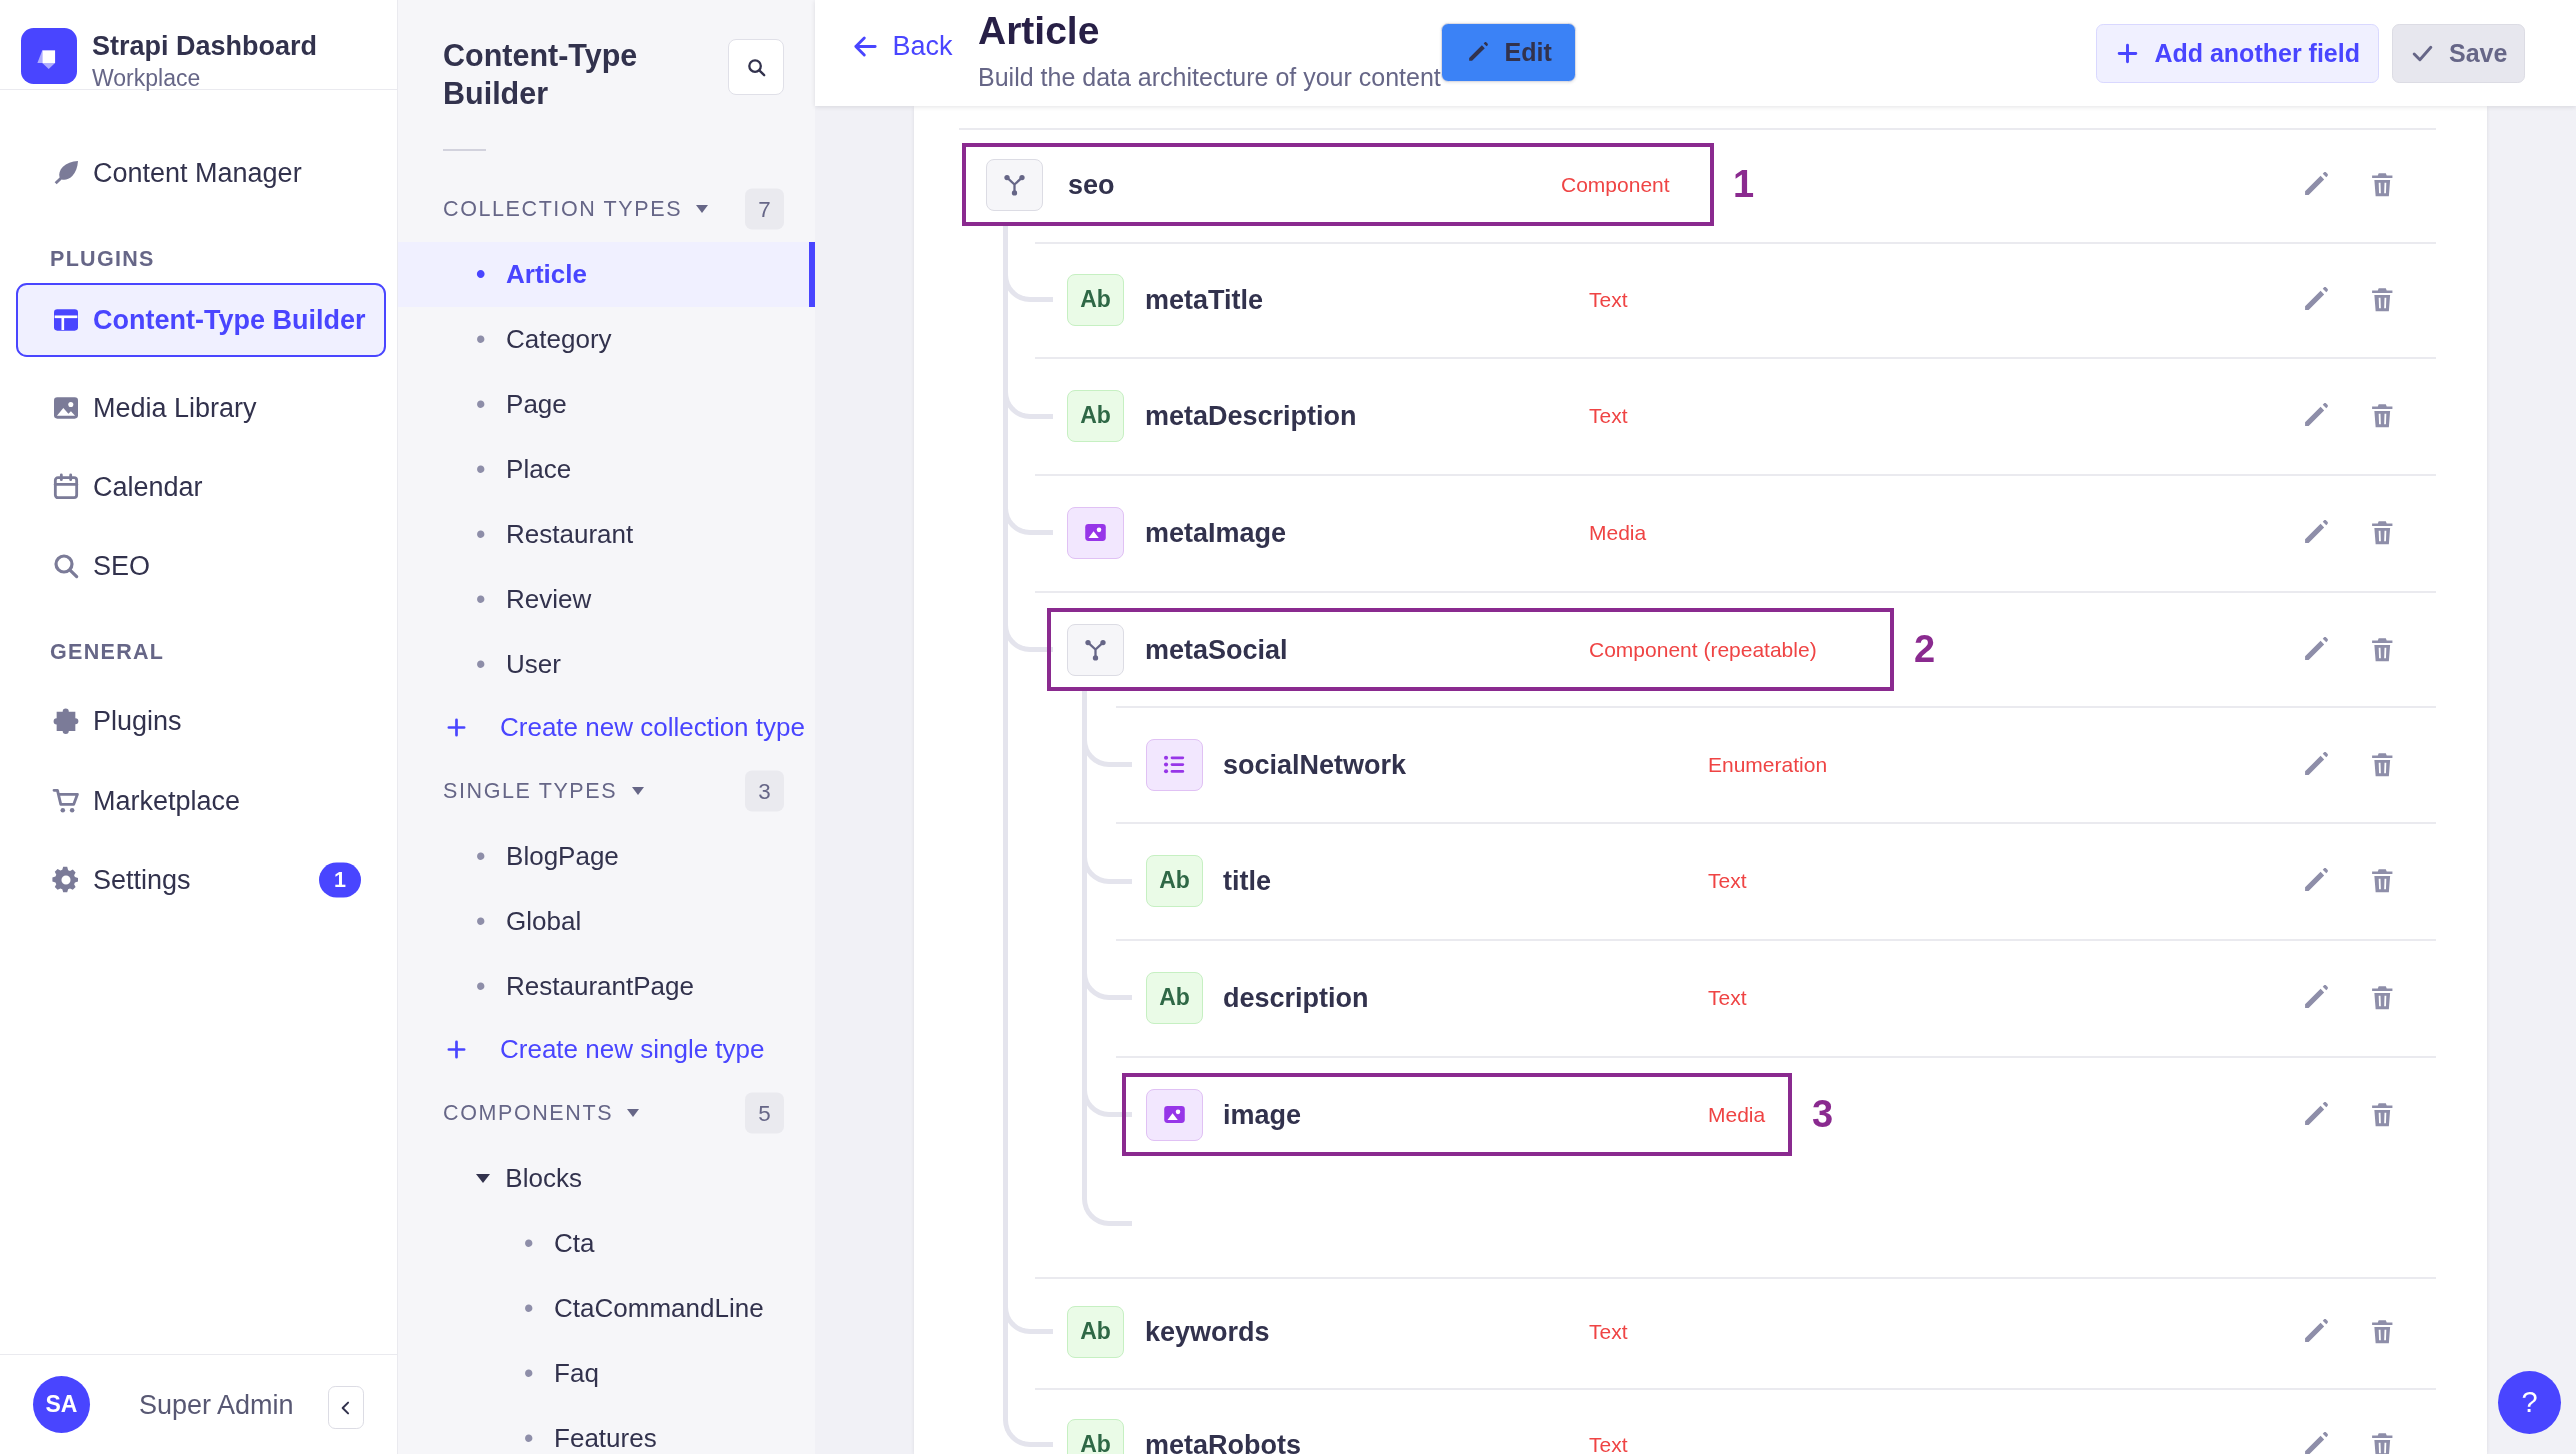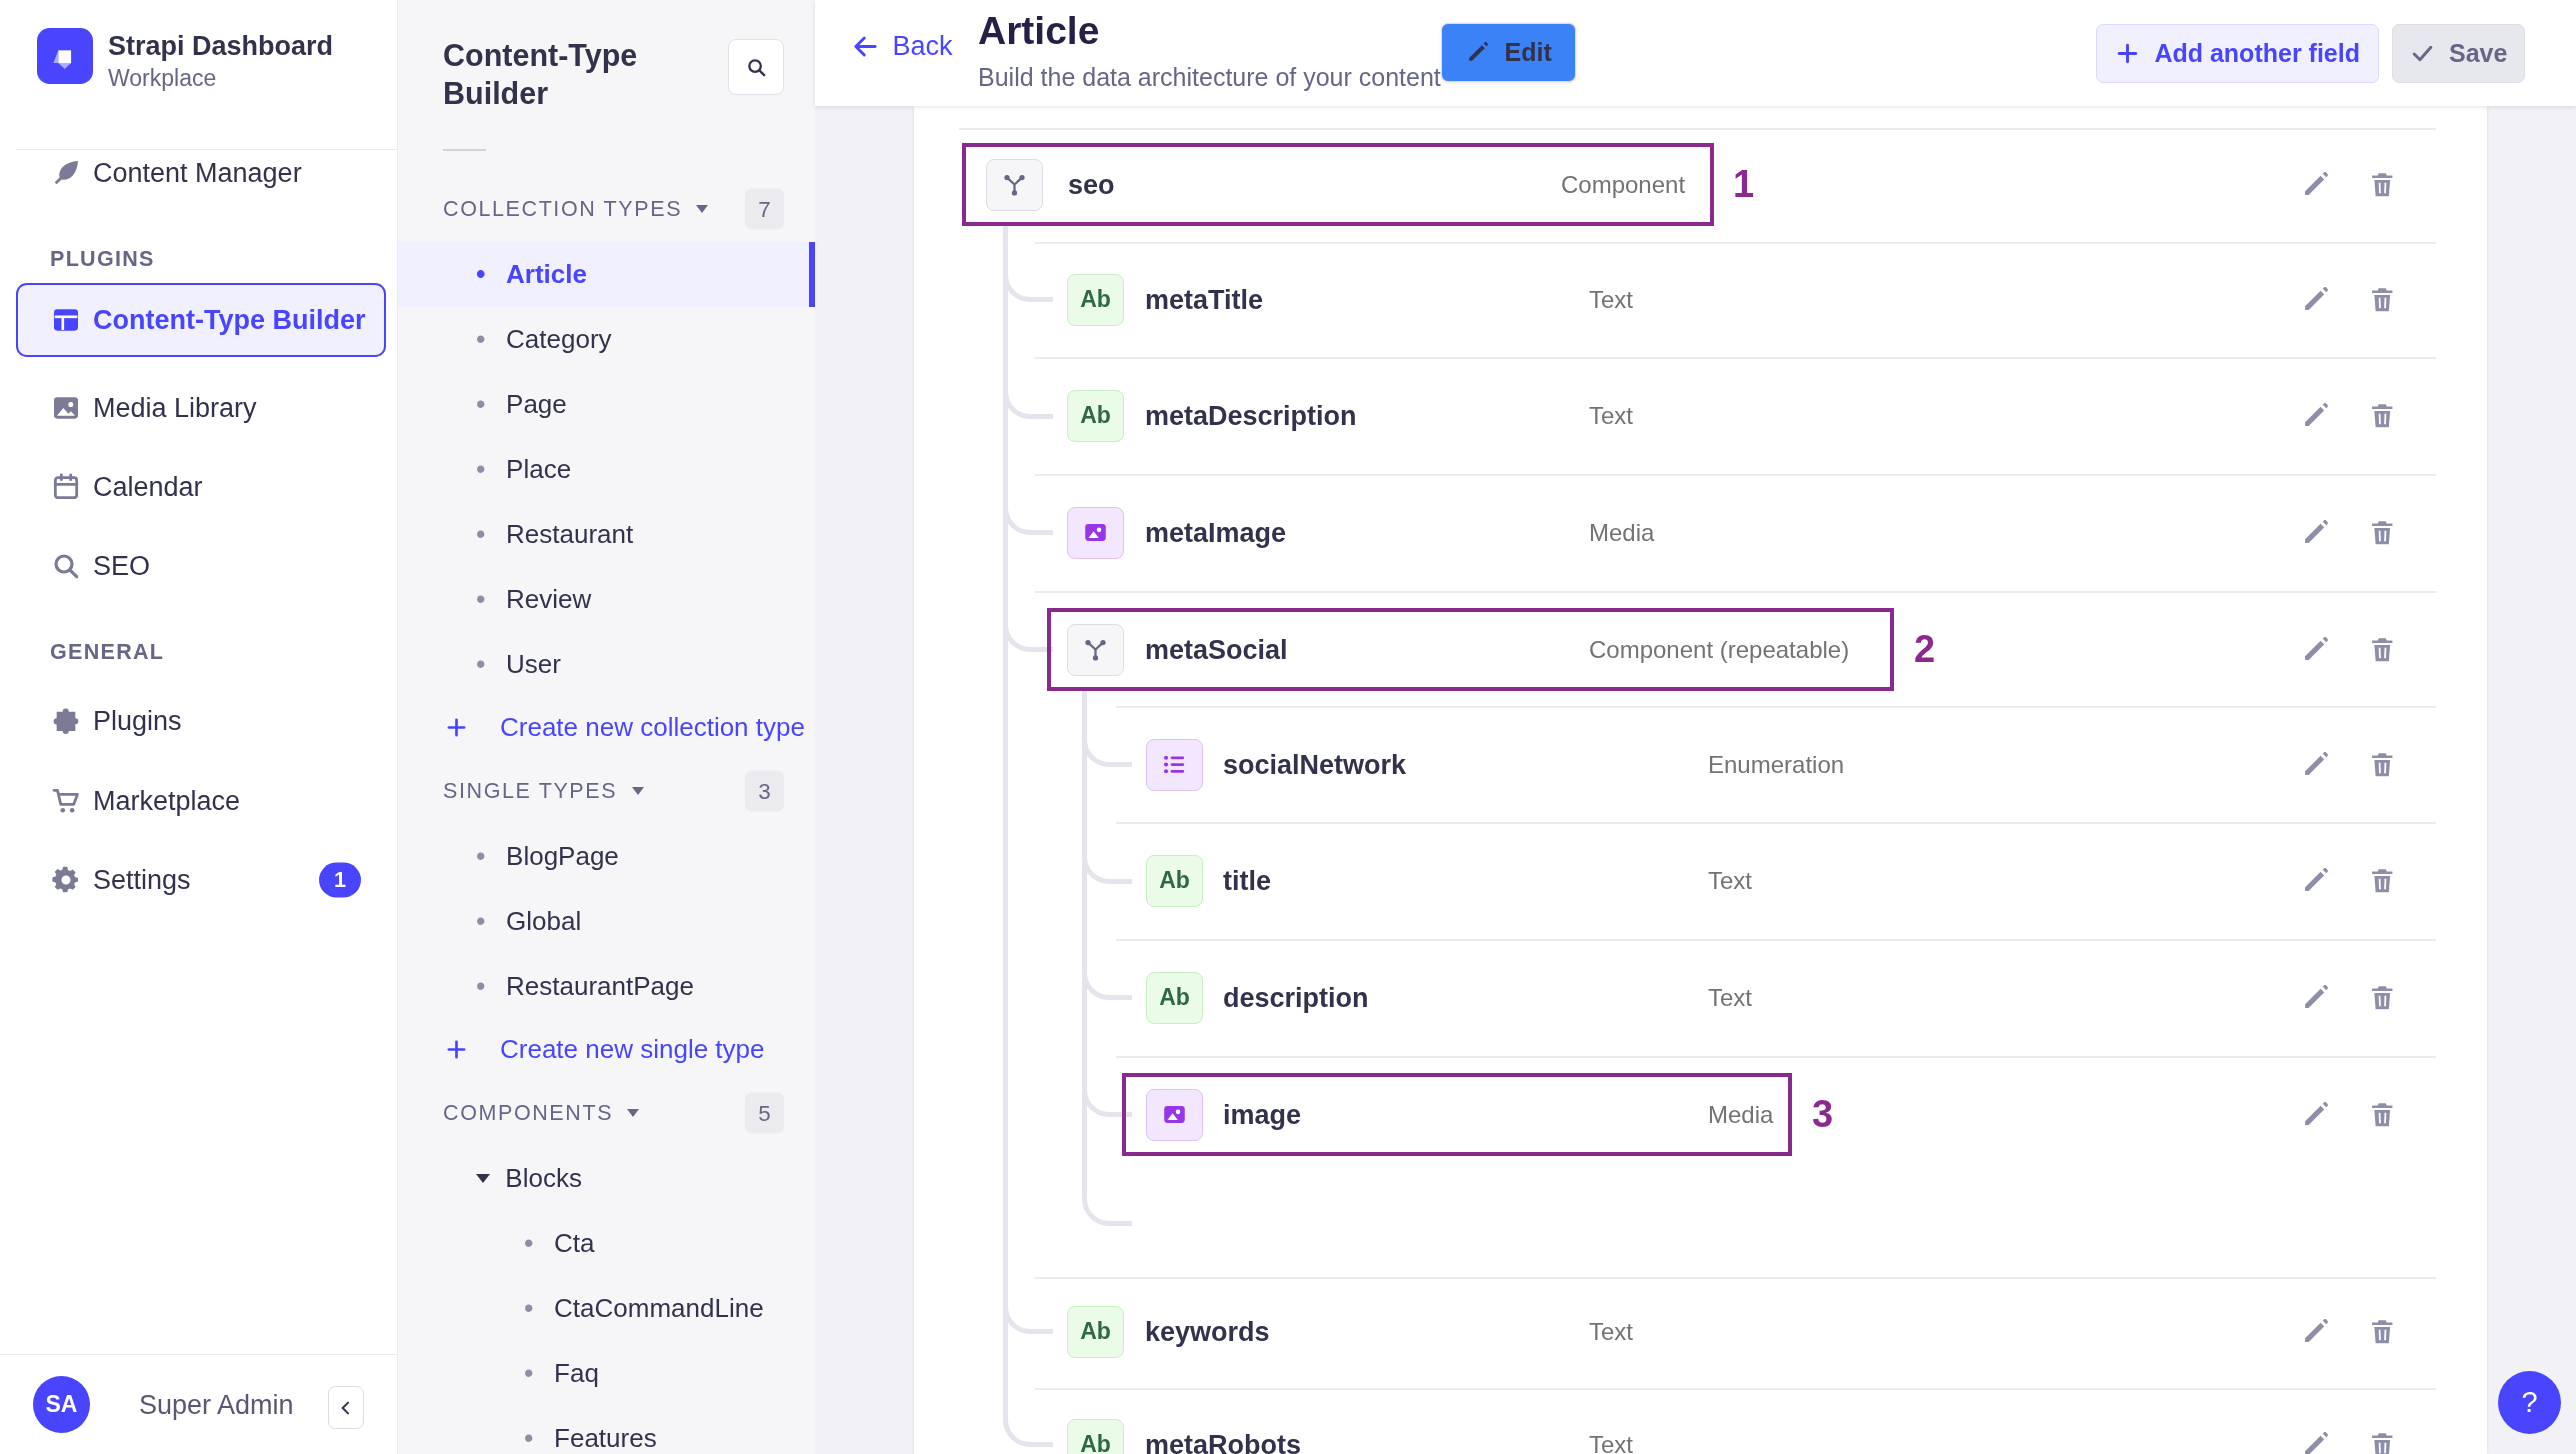--- a/index.html
+++ b/index.html
@@ -2,21 +2,21 @@
 <html style="font-size:14.4px"><head>
 <meta charset="utf-8">
 <style>
   html,body{margin:0;padding:0;background:#ffffff;}
   *{box-sizing:border-box;}
   body{font-family:"Liberation Sans", sans-serif;color:#32324d;}
   .stage{position:relative;width:2576px;height:1454px;overflow:hidden;background:#f1f1f6;}
 
   
   .sb1{position:absolute;left:0;top:0;width:398px;height:1454px;background:#ffffff;border-right:0.9px solid #eaeaef;}
-  .brand{position:absolute;left:16px;top:0;width:100%;height:150px;border-bottom:0.9px solid #eaeaef;}
+  .brand{position:absolute;left:0;top:0;width:100%;height:90px;border-bottom:0.9px solid #eaeaef;}
   .brand-logo{position:absolute;left:20.6px;top:28px;width:56px;height:56px;border-radius:12.6px;background:#4945ff;}
   .brand-title{position:absolute;left:92px;top:30.5px;font-size:27px;font-weight:bold;color:#32324d;}
   .brand-sub{position:absolute;left:92px;top:65px;font-size:23px;color:#666687;}
   .nav1-item{position:absolute;left:0;width:398px;height:65px;cursor:pointer;}
   .nav1-item .nico{position:absolute;left:50px;top:50%;transform:translateY(-50%);width:32px;height:32px;color:#7b7b98;}
   .nav1-item .nlabel{position:absolute;left:93px;top:50%;transform:translateY(-50%);font-size:27px;color:#32324d;white-space:nowrap;}
   .nav1-item.active{left:16px;width:370px;height:74px;border:2.7px solid #4945ff;background:#f0f0ff;border-radius:10.8px;}
   .nav1-item.active .nico{left:32px;color:#4945ff;}
   .nav1-item.active .nlabel{left:75px;color:#4945ff;font-weight:bold;}
   .nav1-head{position:absolute;left:50px;height:27px;font-size:21.5px;font-weight:bold;letter-spacing:1.3px;color:#666687;display:flex;align-items:center;}
@@ -69,21 +69,21 @@
   .tree.elbow{border-left:5.4px solid #e4e4ed;border-bottom:5.4px solid #e4e4ed;border-bottom-left-radius:27px;}
 
   .frow{position:absolute;left:0;width:1573px;height:117px;}
   .frow .ficon{position:absolute;top:50%;transform:translateY(-50%);width:57px;height:52px;border-radius:8px;display:flex;align-items:center;justify-content:center;}
   .frow .ficon svg{width:29px;height:29px;}
   .ficon.c-text{background:#eafbe7;border:0.9px solid #c6f0c2;color:#2f6846;font-size:23px;font-weight:bold;}
   .ficon.c-media{background:#f2e7fe;border:0.9px solid #e0c1f4;color:#9736e8;}
   .ficon.c-enumeration{background:#f2e7fe;border:0.9px solid #e0c1f4;color:#9736e8;}
   .ficon.c-component{background:#f6f6f9;border:0.9px solid #dcdce4;color:#666687;}
   .frow .fname{position:absolute;top:50%;transform:translateY(-50%);font-size:27px;font-weight:bold;color:#32324d;white-space:nowrap;}
-  .frow .ftype{position:absolute;top:50%;transform:translateY(-50%);font-size:24px;color:#737373;white-space:nowrap;}
+  .frow .ftype{position:absolute;top:50%;transform:translateY(-50%);font-size:21px;color:#ef4444;white-space:nowrap;}
   .frow .act{position:absolute;top:50%;transform:translateY(-50%);width:39px;height:39px;display:flex;align-items:center;justify-content:center;color:#8e8ea9;cursor:pointer;}
   .frow .act svg{width:30.5px;height:30.5px;}
   .frow .act.edit{left:1382px;}
   .frow .act.del{left:1449px;}
   .l0 .ficon{left:72px;}  .l0 .fname{left:154px;}  .l0 .ftype{left:647px;}
   .l1 .ficon{left:153px;} .l1 .fname{left:231px;} .l1 .ftype{left:675px;}
   .l2 .ficon{left:232px;} .l2 .fname{left:309px;} .l2 .ftype{left:794px;}
   .addrow .pluscircle{position:absolute;left:151px;top:50%;transform:translateY(-50%);width:41px;height:41px;border-radius:50%;background:#dfdfe8;color:#4a4a6a;display:flex;align-items:center;justify-content:center;cursor:pointer;}
   .addrow .pluscircle svg{width:21.5px;height:21.5px;}
   .addrow .alabel{position:absolute;left:215px;top:50%;transform:translateY(-50%);font-size:27px;font-weight:bold;color:#666687;}

